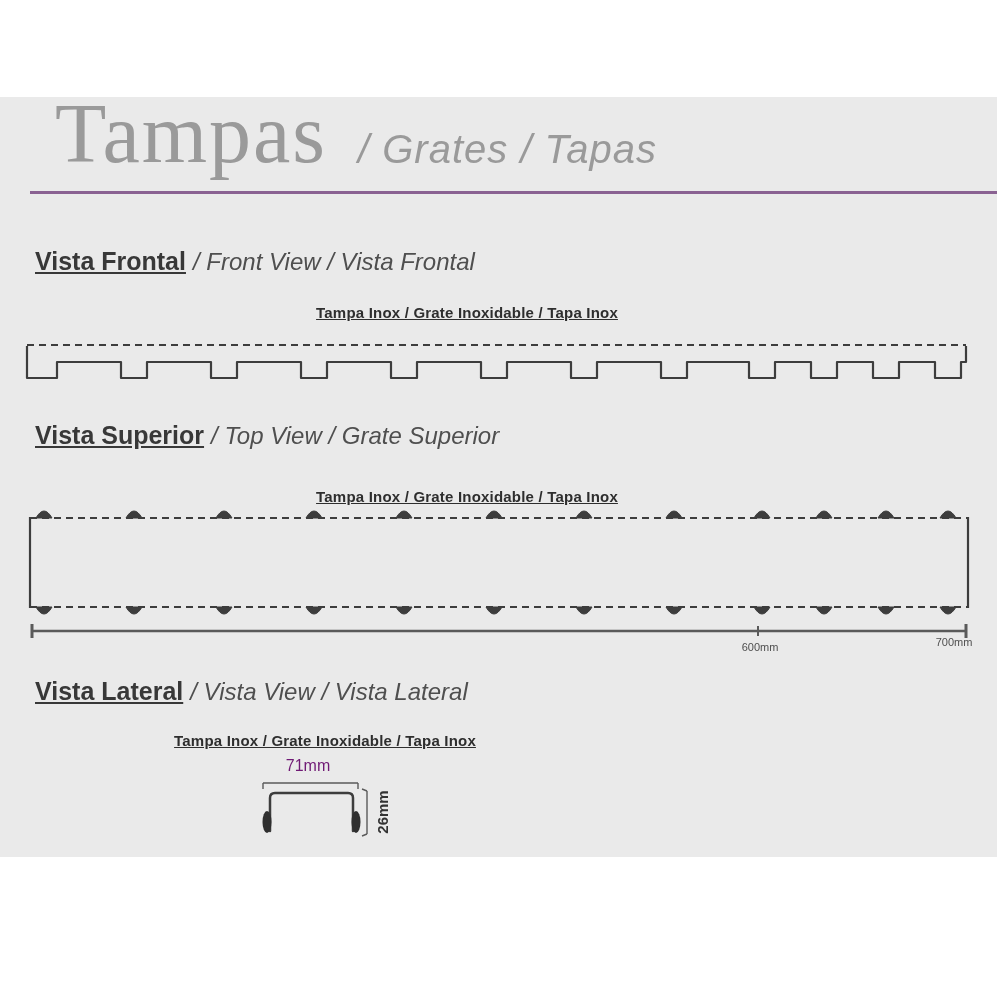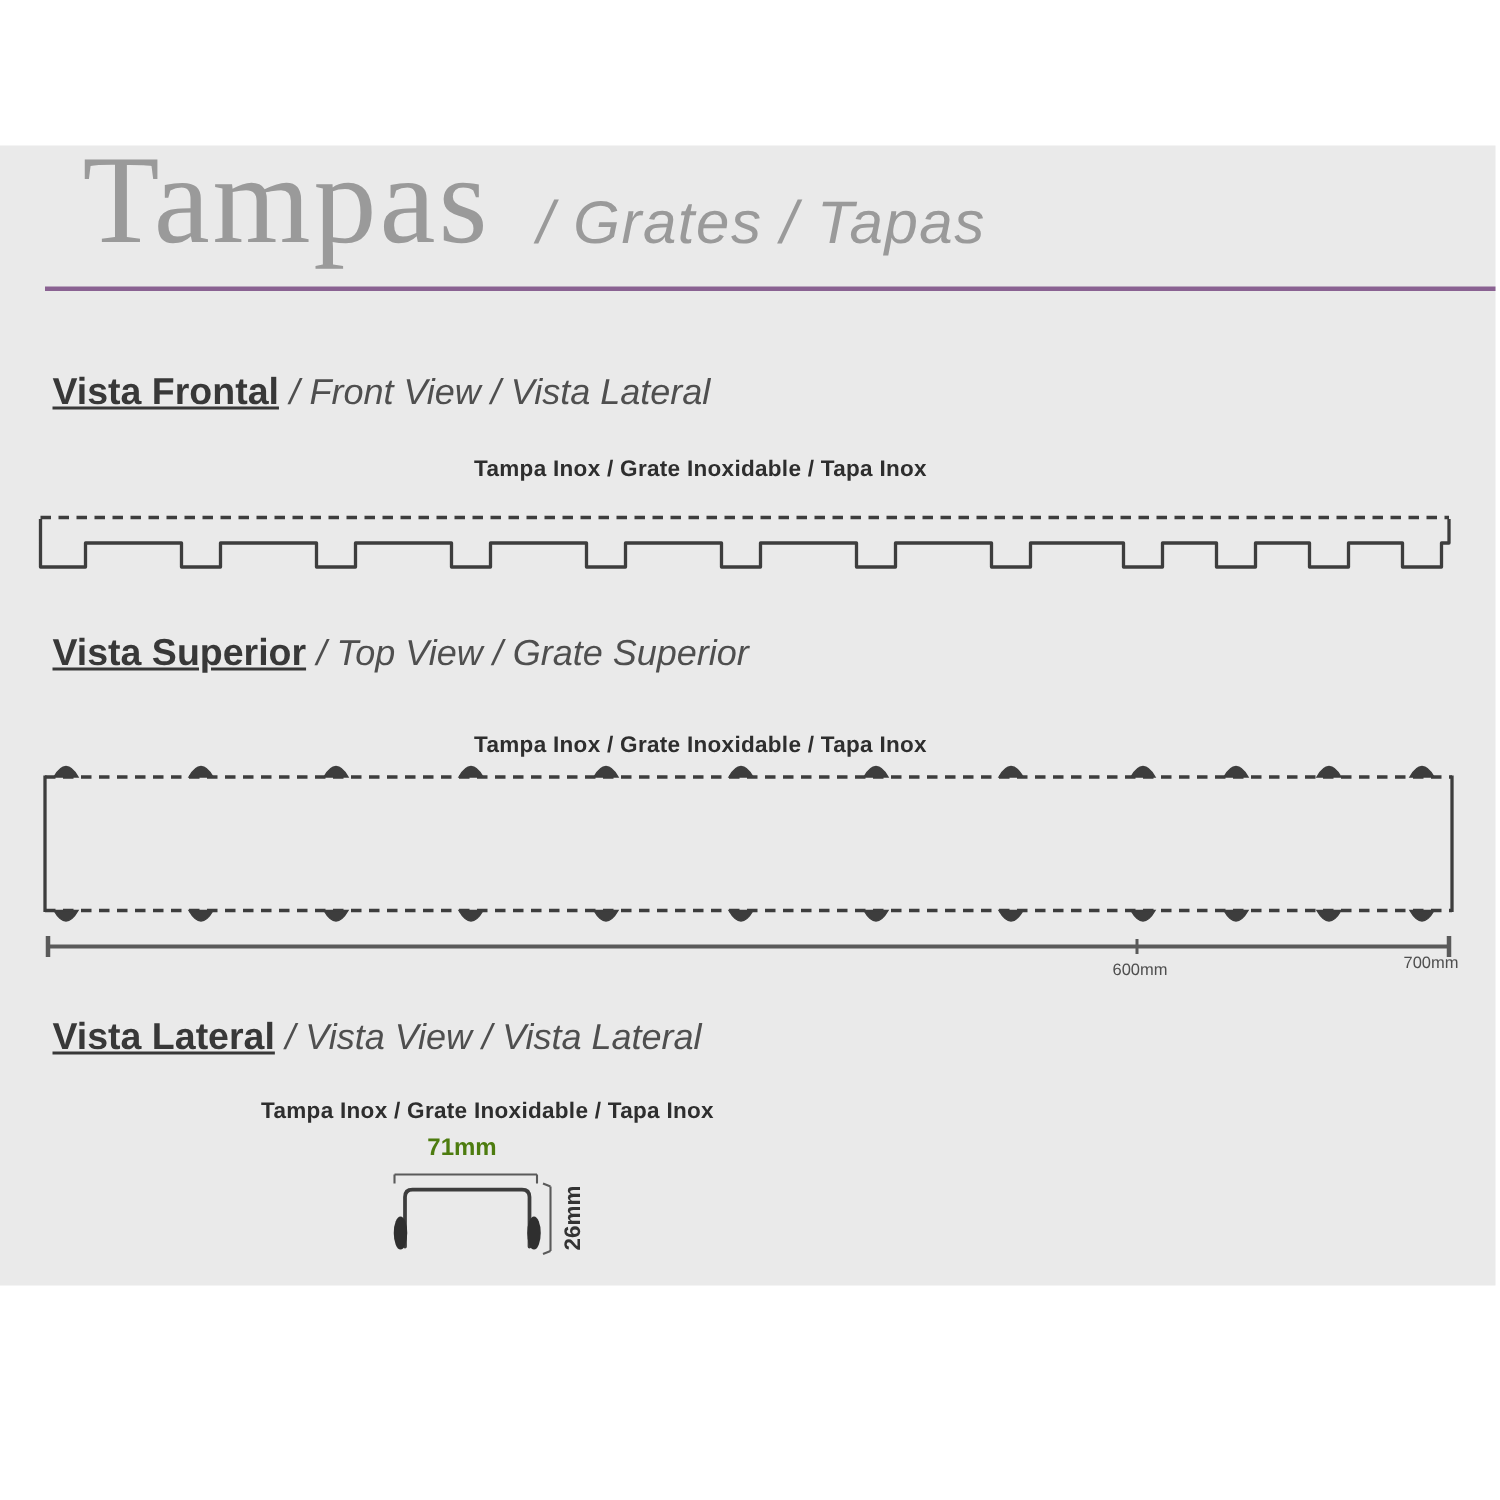--- a/index.html
+++ b/index.html
@@ -30,43 +30,44 @@
   .heading .hb{
     font-size:25px;font-weight:700;color:#383838;letter-spacing:0px;text-decoration:underline;
   }
   .heading .hi{
     font-size:24px;font-style:italic;color:#4f4f4f;margin-left:7px;
   }
   .inox-label{
     position:absolute;transform:translateX(-50%);
     font-size:15px;font-weight:700;color:#2e2e2e;white-space:nowrap;
     letter-spacing:0.2px;
+    text-decoration:underline;
   }
   .dim-label{
     position:absolute;transform:translateX(-50%);
     font-size:11px;color:#4f4f4f;white-space:nowrap;
   }
-  .dim-label.big{font-size:16px;font-weight:700;color:#4d7c0f;}
+  .dim-label.big{font-size:16px;font-weight:400;color:#701a75;}
   .dim-label.rot{
     transform:translate(-50%,-50%) rotate(-90deg);
     font-size:15px;font-weight:700;color:#333333;
   }
   svg.draw-layer{position:absolute;left:0;top:0;pointer-events:none;}
 </style>
 </head>
 <body>
 
 <div class="panel"></div>
 
 <div class="page-title">Tampas</div>
 <div class="page-subtitle">/ Grates / Tapas</div>
 <div class="accent-rule"></div>
 
 <div class="heading" style="top:247px">
-  <span class="hb">Vista Frontal</span><span class="hi">/ Front View / Vista Lateral</span>
+  <span class="hb">Vista Frontal</span><span class="hi">/ Front View / Vista Frontal</span>
 </div>
 <div class="heading" style="top:421px">
   <span class="hb">Vista Superior</span><span class="hi">/ Top View / Grate Superior</span>
 </div>
 <div class="heading" style="top:677px">
   <span class="hb">Vista Lateral</span><span class="hi">/ Vista View / Vista Lateral</span>
 </div>
 
 <div class="inox-label" style="left:467px;top:304px">Tampa Inox / Grate Inoxidable / Tapa Inox</div>
 <div class="inox-label" style="left:467px;top:488px">Tampa Inox / Grate Inoxidable / Tapa Inox</div>

